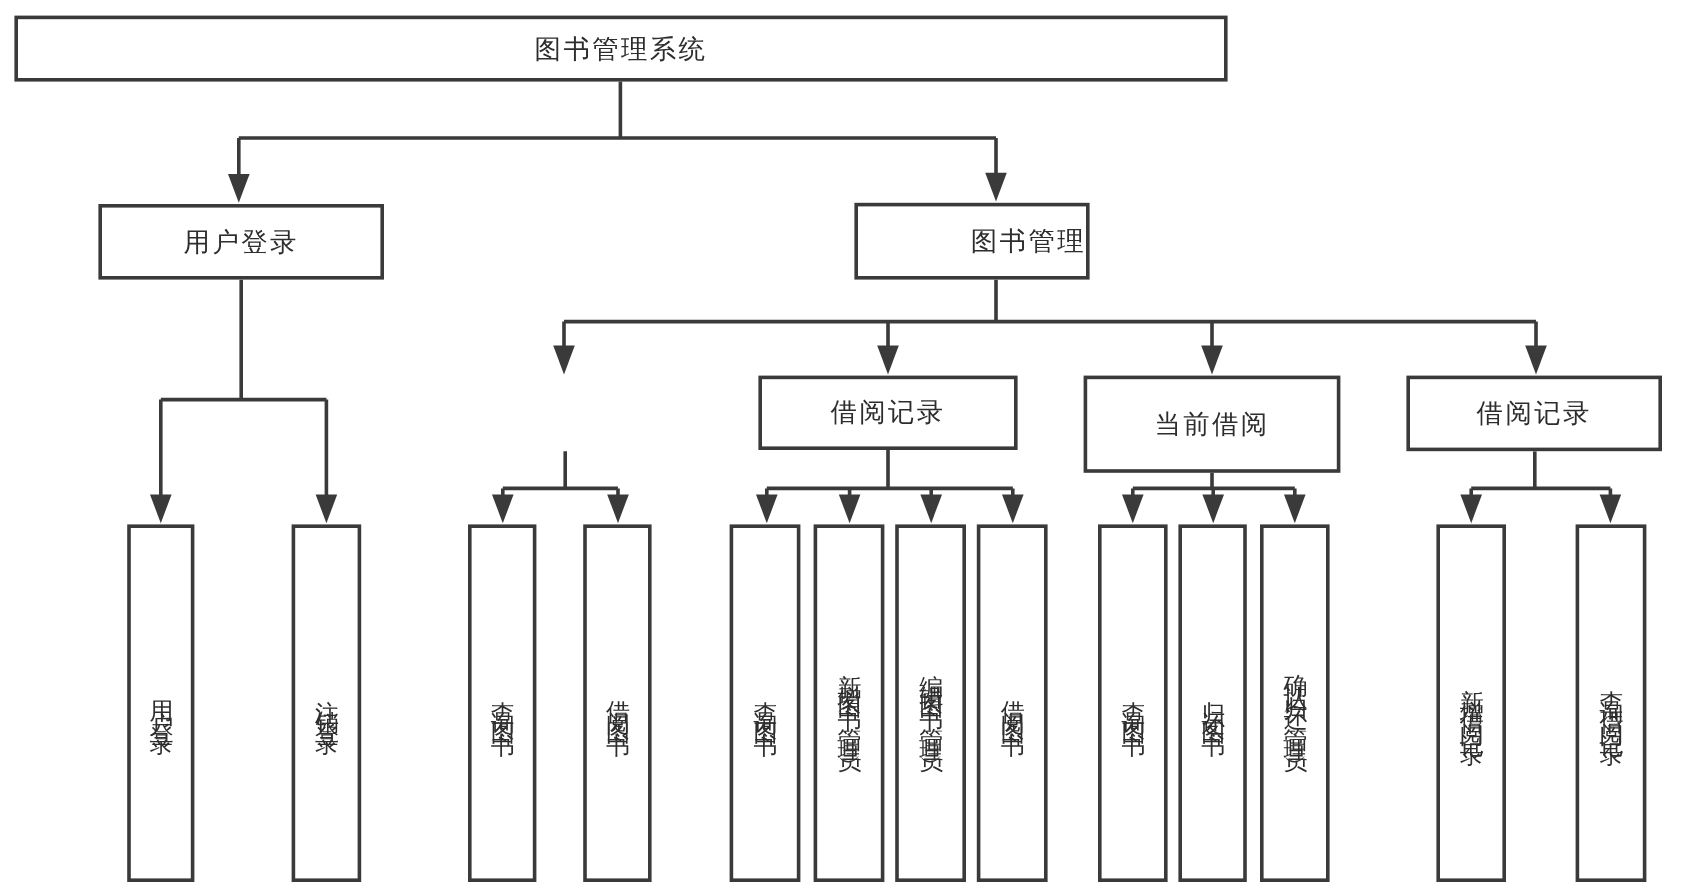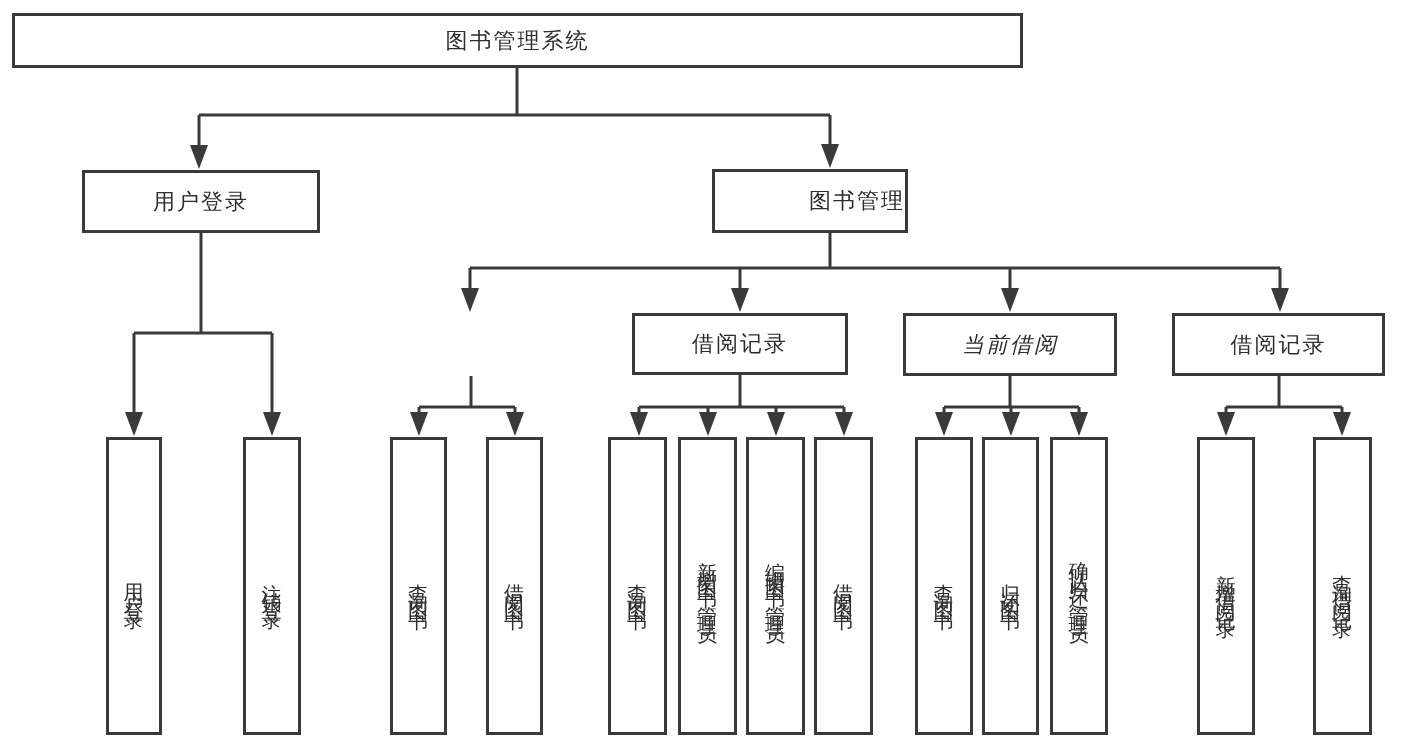--- a/index.html
+++ b/index.html
@@ -98,21 +98,21 @@
 
   <div class="node hnode" style="left:712px; top:169px; width:196px; height:64px;justify-content:flex-end;">
     <span>图书管理</span>
   </div>
 
 
   <div class="node hnode" style="left:632px; top:313px; width:216px; height:62px;">
     <span>借阅记录</span>
   </div>
 
-  <div class="node hnode" style="left:903px; top:313px; width:214px; height:63px;font-style:italic;">
+  <div class="node hnode" style="left:903px; top:313px; width:214px; height:81px;">
     <span>当前借阅</span>
   </div>
 
   <div class="node hnode" style="left:1172px; top:313px; width:213px; height:63px;text-align:center;">
     <span>借阅记录</span>
   </div>
 
   <div class="node vnode" style="left:106px; top:437px; width:56px; height:298px;">
     <span>用户登录</span>
   </div>

